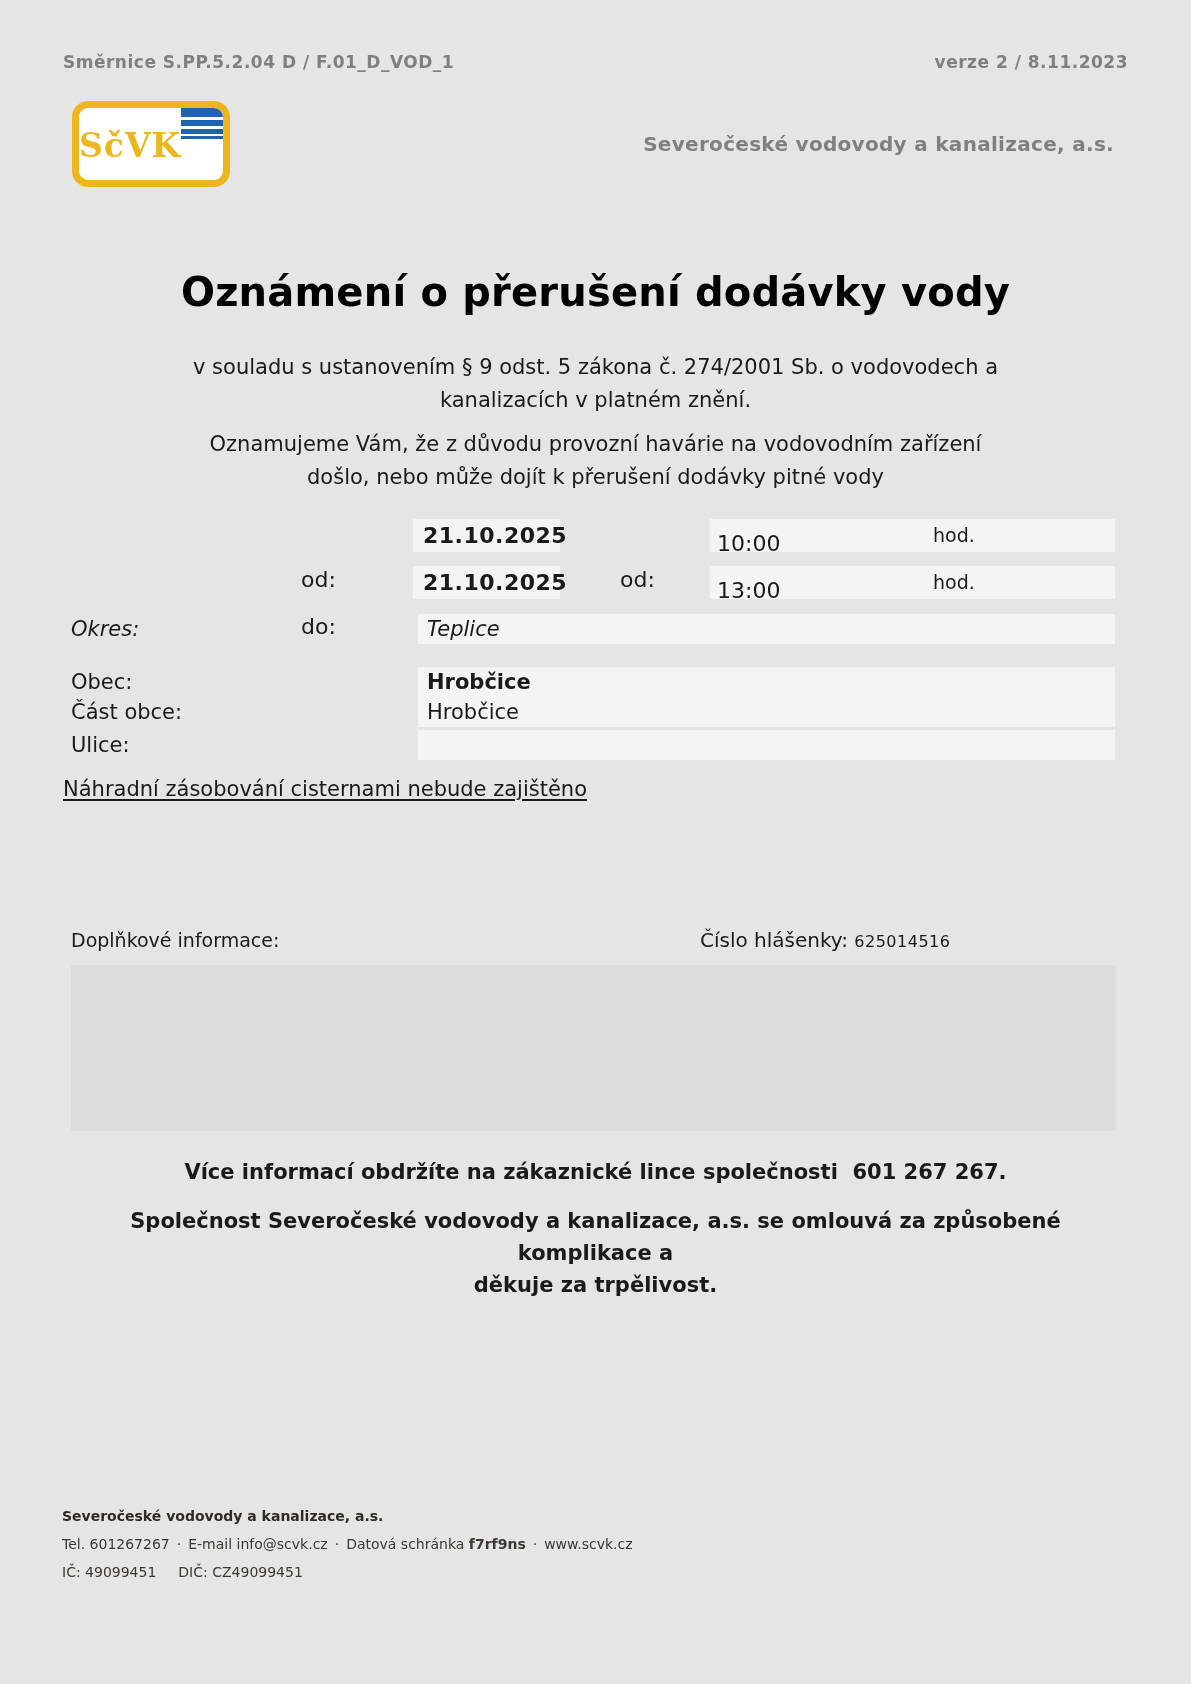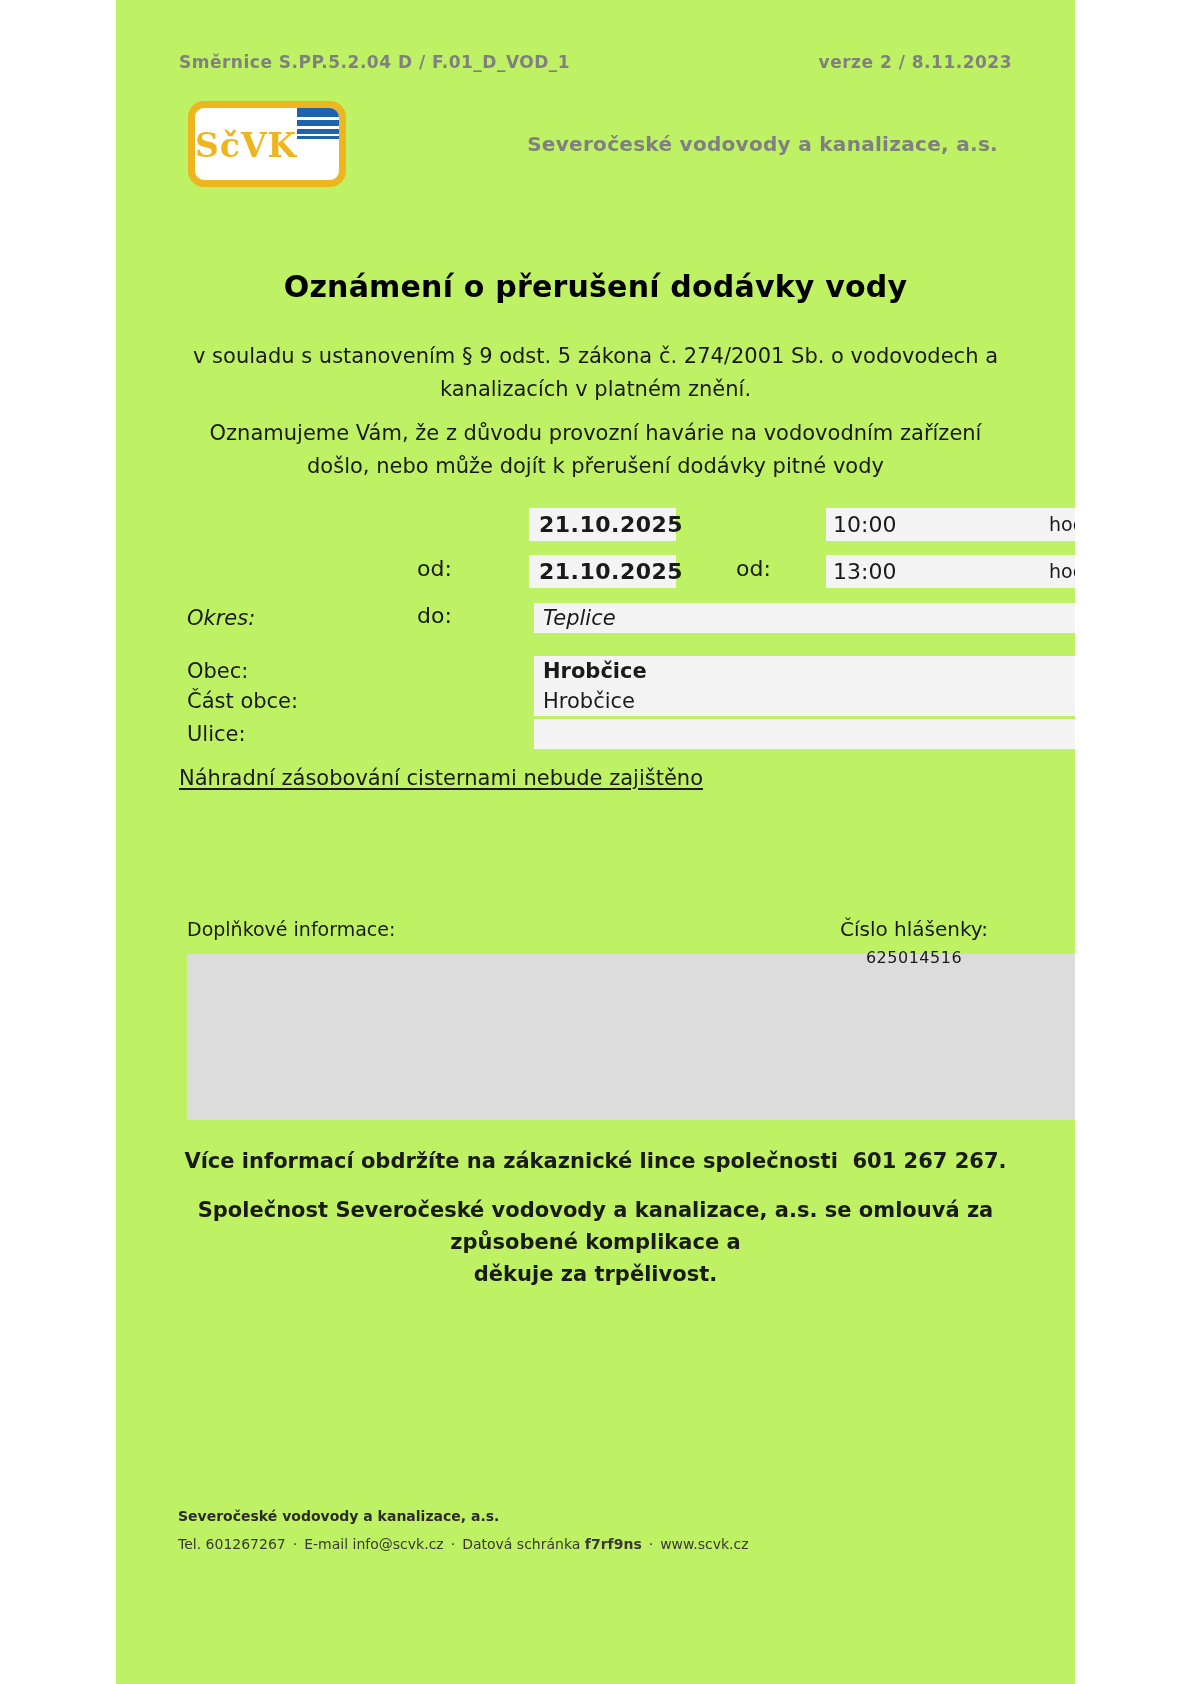--- a/index.html
+++ b/index.html
@@ -1,19 +1,19 @@
 <!DOCTYPE html>
 <html><head>
 <meta charset="utf-8">
 <style>
   * { margin:0; padding:0; box-sizing:border-box; }
   html,body { background:#ffffff; }
   .page {
-    width:959px; height:1684px; margin:0 auto; position:relative;
-    background:#bef264; overflow:hidden;
+    width:1191px; height:1684px; margin:0 auto; position:relative;
+    background:#e5e5e5; overflow:hidden;
     font-family:"DejaVu Sans","Liberation Sans",sans-serif;
     color:#1a1a1a;
   }
   .content { padding:0 63px; }
 
   
   .doc-meta {
     display:flex; justify-content:space-between;
     padding-top:52px;
     font-size:17px; font-weight:bold; color:#808080;
@@ -46,21 +46,21 @@
       #1f63ad 28px 31px);
   }
   .company-name {
     font-size:20px; font-weight:bold; color:#808080;
     margin-right:14px; letter-spacing:0.3px;
   }
 
   
   .doc-title {
     margin-top:82px; text-align:center;
-    font-size:30px; font-weight:bold; color:#000000;
+    font-size:40px; font-weight:bold; color:#000000;
     letter-spacing:0.2px;
   }
   .legal-basis {
     margin-top:36px; text-align:center;
     font-size:21px; line-height:33px; white-space:pre-line;
   }
   .announcement {
     margin-top:11px; text-align:center;
     font-size:21px; line-height:33px; white-space:pre-line;
   }
@@ -75,21 +75,21 @@
   .sched-label.l2 { left:557px; }
   .date-field {
     position:absolute; left:350px; width:147px; height:33px;
     background:#f4f4f4; font-size:22px; font-weight:bold;
     line-height:33px; padding-left:10px; letter-spacing:0.5px;
   }
   .time-strip {
     position:absolute; left:647px; width:405px; height:33px;
     background:#f4f4f4; line-height:33px;
   }
-  .time-value { font-size:22px; padding-left:7px; display:inline-block; }
+  .time-value { font-size:22px; padding-left:7px; display:inline-block;margin-top:8px; }
   .hours-suffix { position:absolute; left:223px; top:0; font-size:19px; line-height:33px; }
 
   
   .location { position:relative; height:146px; margin-top:15px; }
   .loc-label { position:absolute; left:8px; font-size:21px; line-height:30px; }
   .loc-field {
     position:absolute; left:355px; width:697px; height:30px;
     background:#f4f4f4; font-size:21px; line-height:30px; padding:0 9px;
   }
   .row-okres  .loc-label, .row-okres  .loc-field { top:0;font-style:italic; }
@@ -214,14 +214,15 @@
     <p class="more-info">Více informací obdržíte na zákaznické lince společnosti  601 267 267.</p>
 
     <p class="apology">Společnost Severočeské vodovody a kanalizace, a.s. se omlouvá za způsobené komplikace a
 děkuje za trpělivost.</p>
 
   </div>
 
   <div class="footer">
     <div class="f-company">Severočeské vodovody a kanalizace, a.s.</div>
     <div class="f-contact"><span>Tel. 601267267</span><span class="sep">·</span><span>E-mail info@scvk.cz</span><span class="sep">·</span><span>Datová schránka </span><span class="bold">f7rf9ns</span><span class="sep">·</span><span>www.scvk.cz</span></div>
+    <div class="f-ids"><span>IČ: 49099451</span><span>DIČ: CZ49099451</span></div>
   </div>
 </div>
 
 </body></html>

